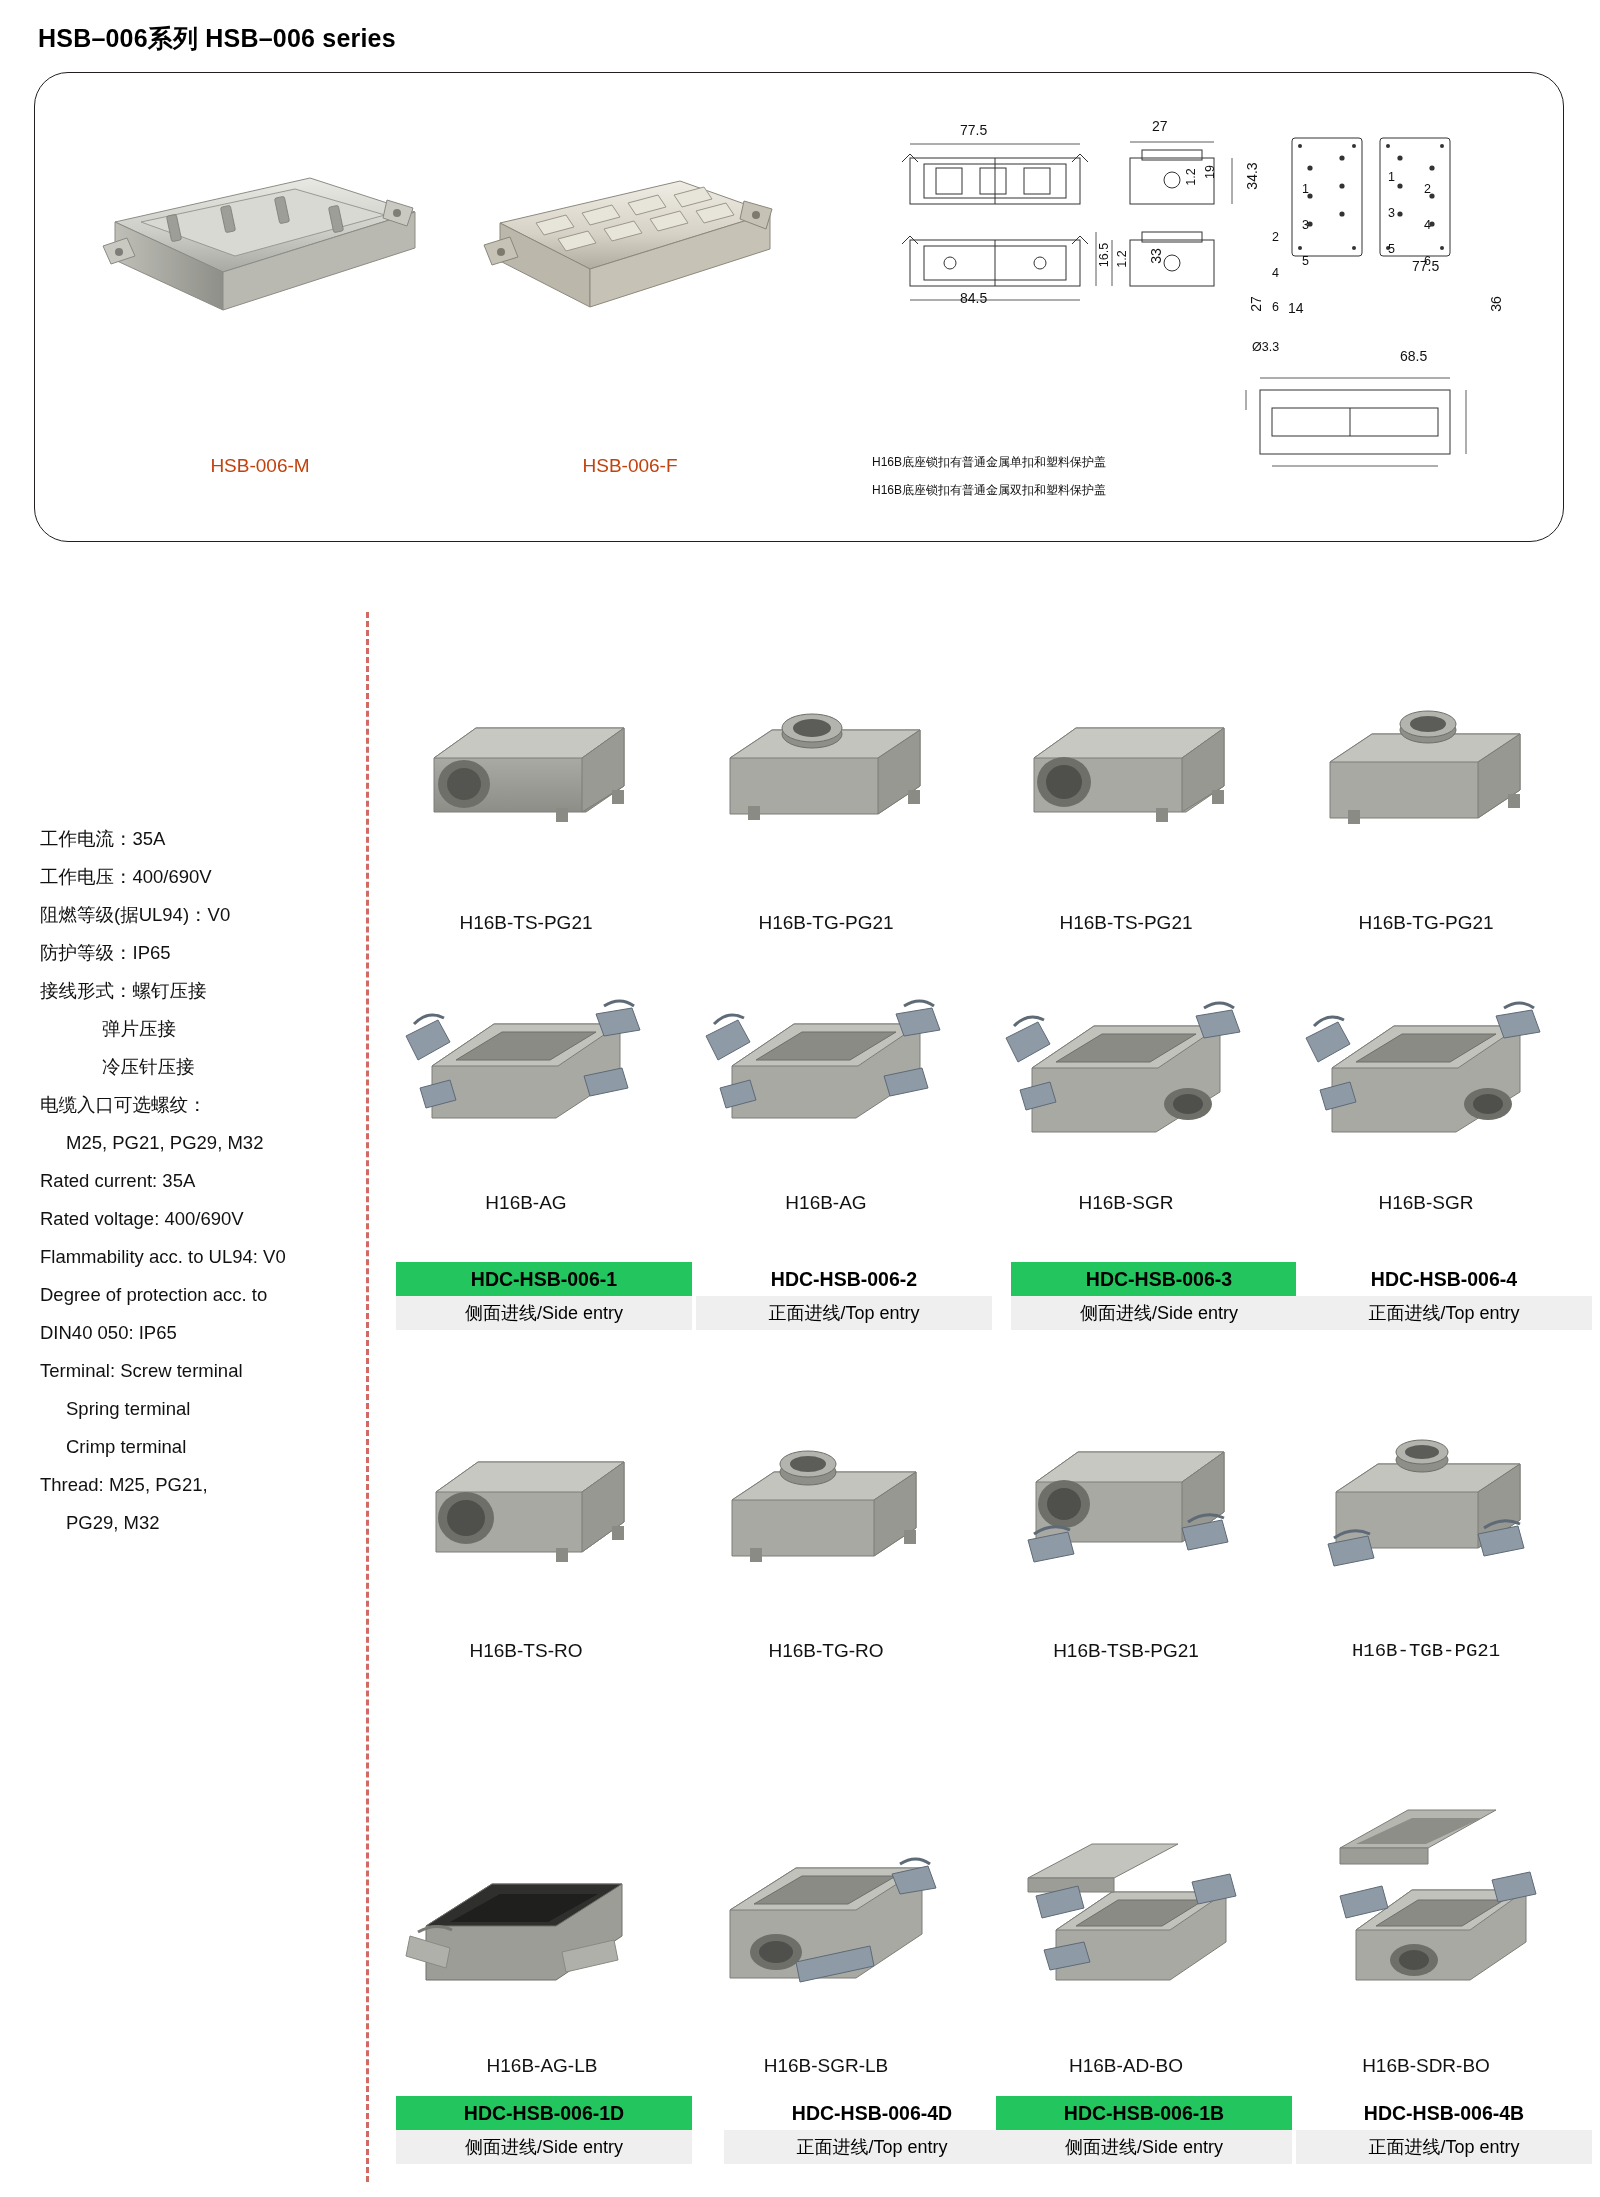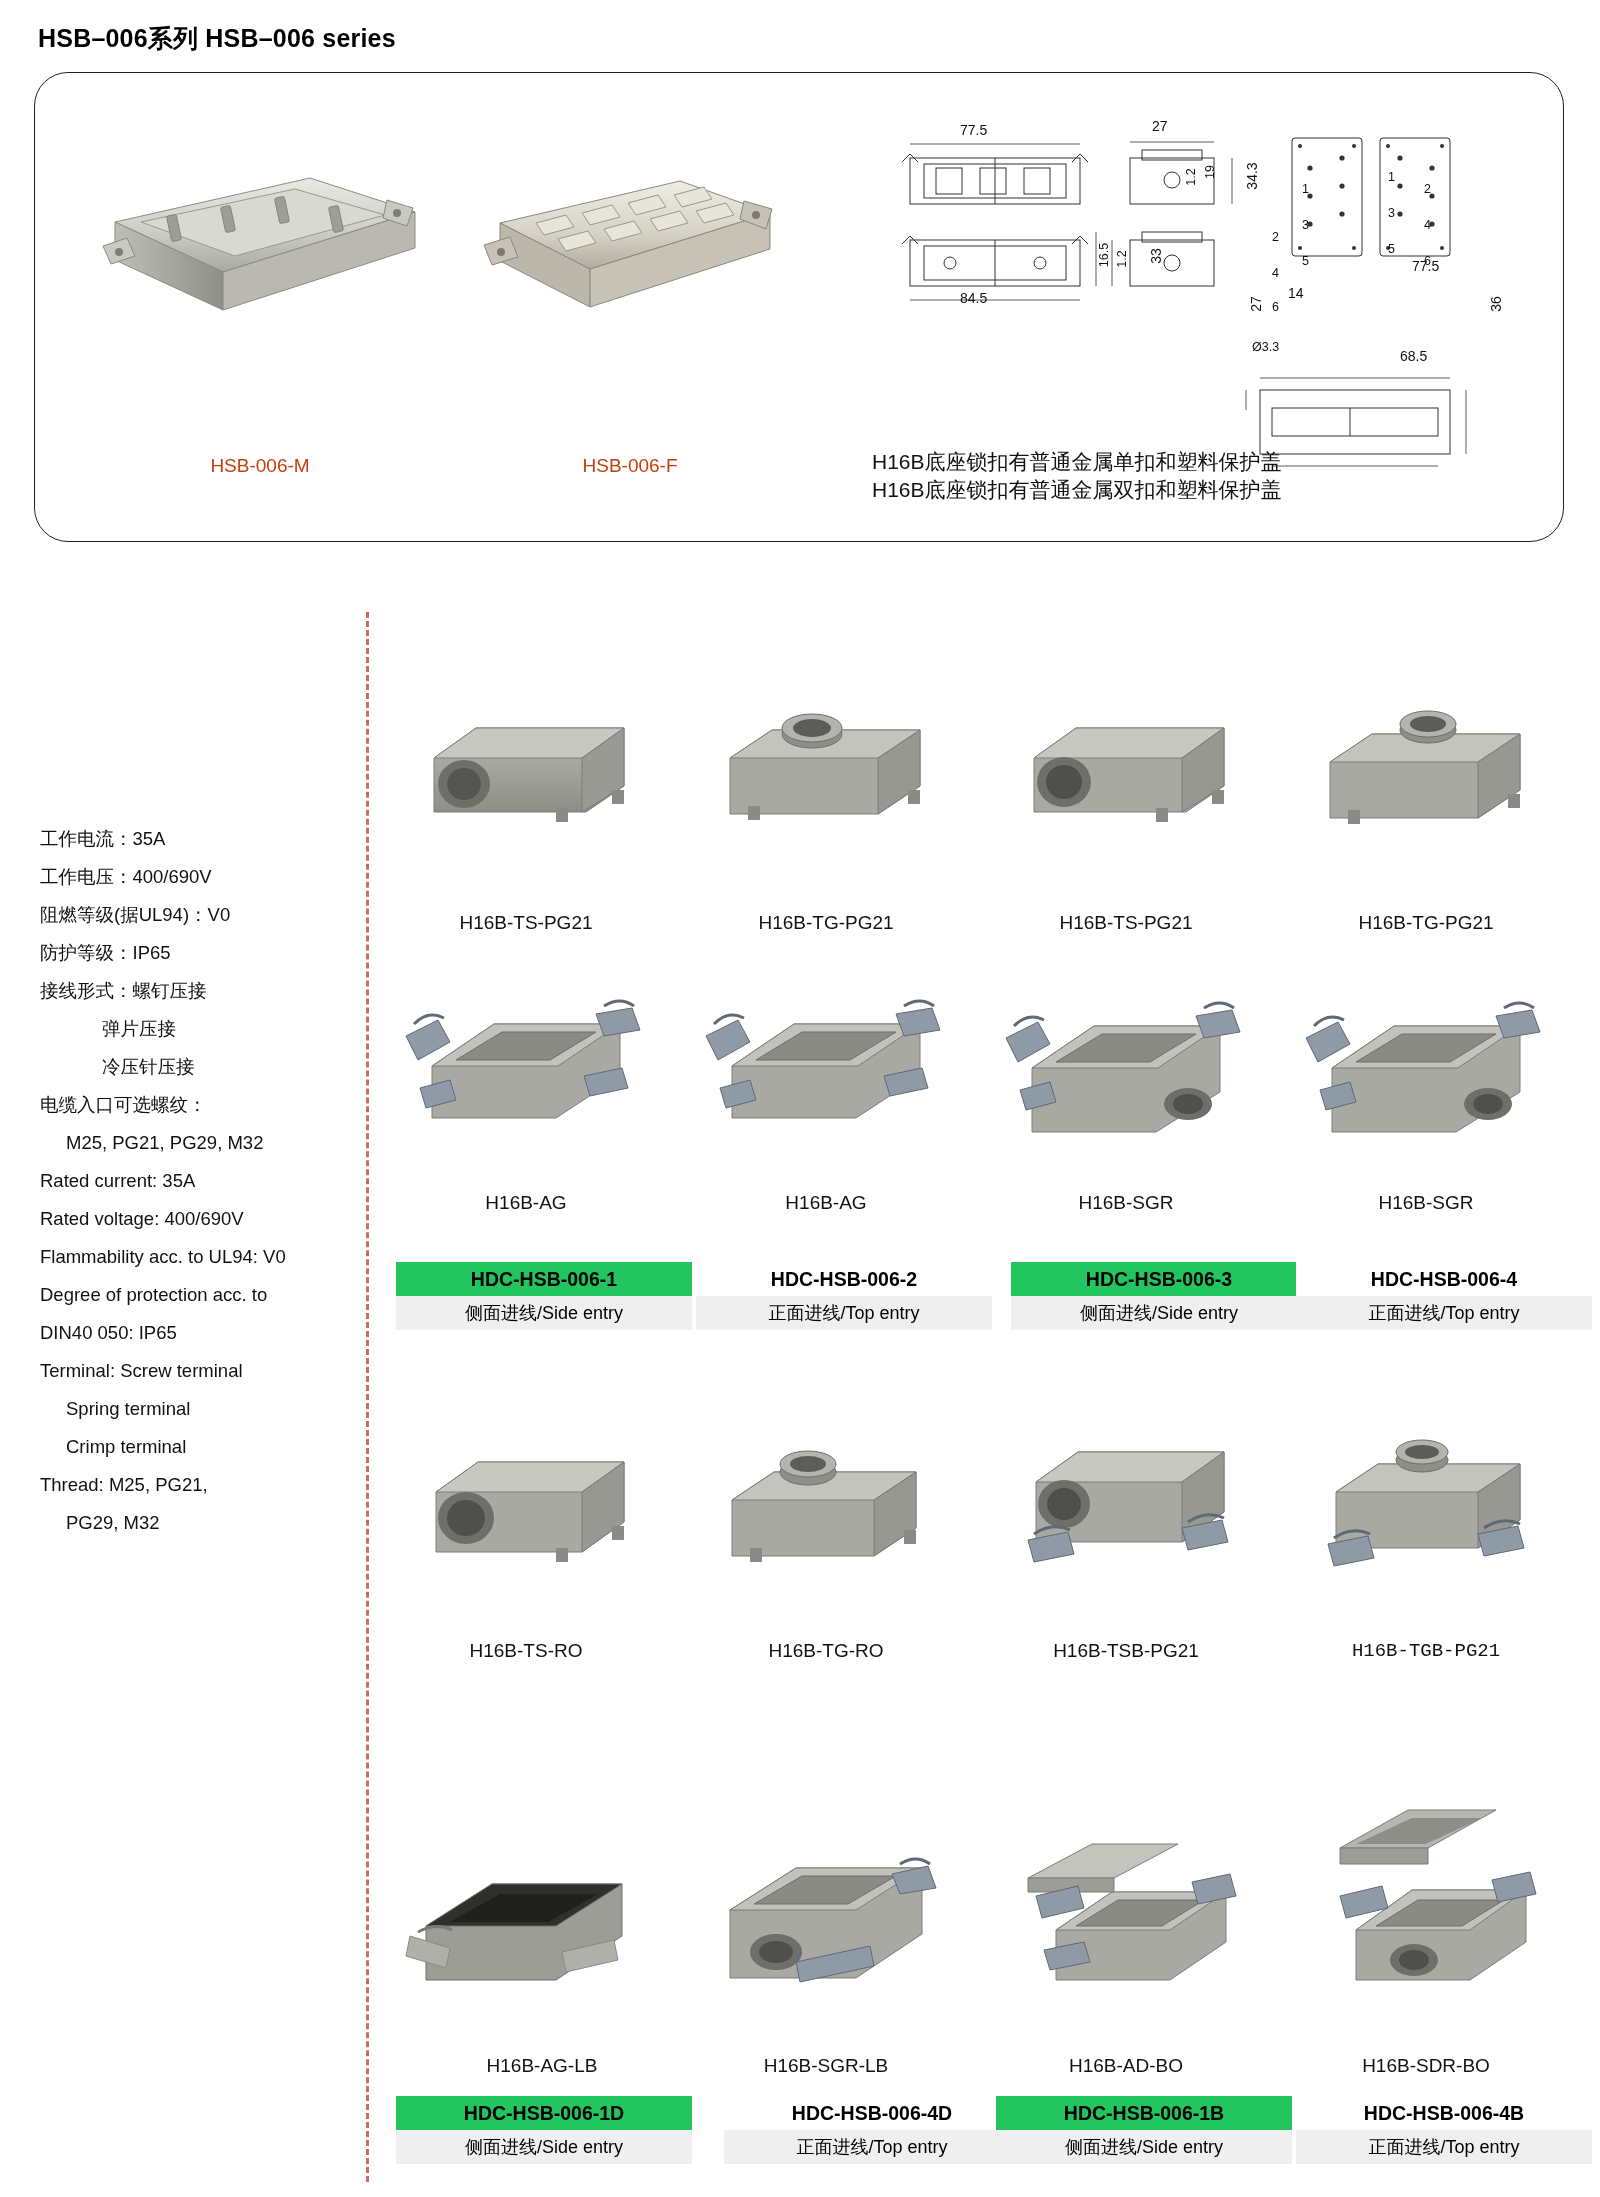--- a/index.html
+++ b/index.html
@@ -61,21 +61,21 @@
   .band .sub{
     font-size:18px;text-align:center;line-height:34px;height:34px;
     background:#efefef;
   }
   .band.beige .code{background:#22c55e;}
   .band.white .code{background:#ffffff;}
 
   
   .dim-text{position:absolute;font-size:14px;color:#111;}
   .dim-small{position:absolute;font-size:12.5px;color:#111;}
-  .note{position:absolute;font-size:21px;color:#111;line-height:28px;}
+  .note{position:absolute;font-size:12px;color:#111;line-height:28px;}
 
   svg{display:block;}
 </style>
 </head>
 <body>
 
 <div class="page">
 
   <div class="page-title">HSB–006系列 HSB–006 series</div>
 
@@ -230,21 +230,21 @@
   <div class="dim-small" style="left:1203px;top:165px;transform:rotate(-90deg);">19</div>
   <div class="dim-text" style="left:1238px;top:168px;transform:rotate(-90deg);">34.3</div>
   <div class="dim-text" style="left:960px;top:290px;">84.5</div>
   <div class="dim-small" style="left:1092px;top:248px;transform:rotate(-90deg);">16.5</div>
   <div class="dim-small" style="left:1113px;top:252px;transform:rotate(-90deg);">1.2</div>
   <div class="dim-text" style="left:1148px;top:248px;transform:rotate(-90deg);">33</div>
   <div class="dim-text" style="left:1412px;top:258px;">77.5</div>
   <div class="dim-text" style="left:1400px;top:348px;">68.5</div>
   <div class="dim-text" style="left:1488px;top:296px;transform:rotate(-90deg);">36</div>
   <div class="dim-text" style="left:1248px;top:296px;transform:rotate(-90deg);">27</div>
-  <div class="dim-text" style="left:1288px;top:285px;">14</div>
+  <div class="dim-text" style="left:1288px;top:300px;">14</div>
   <div class="dim-small" style="left:1252px;top:340px;">Ø3.3</div>
 
   <div class="dim-small" style="left:1302px;top:182px;">1</div>
   <div class="dim-small" style="left:1272px;top:230px;">2</div>
   <div class="dim-small" style="left:1302px;top:218px;">3</div>
   <div class="dim-small" style="left:1272px;top:266px;">4</div>
   <div class="dim-small" style="left:1302px;top:254px;">5</div>
   <div class="dim-small" style="left:1272px;top:300px;">6</div>
 
   <div class="dim-small" style="left:1388px;top:170px;">1</div>

